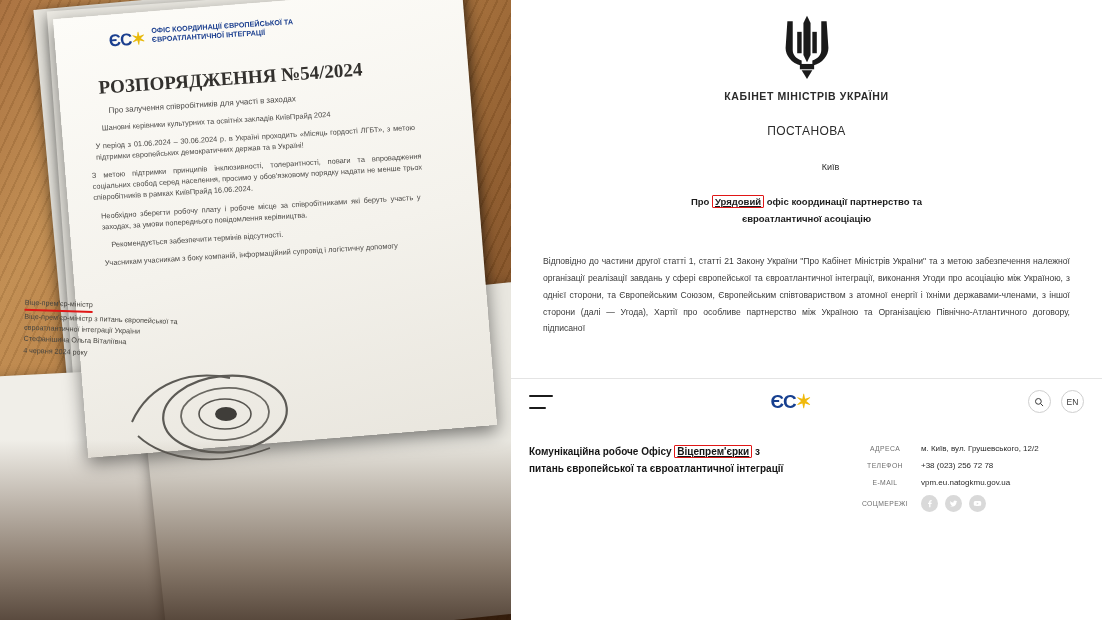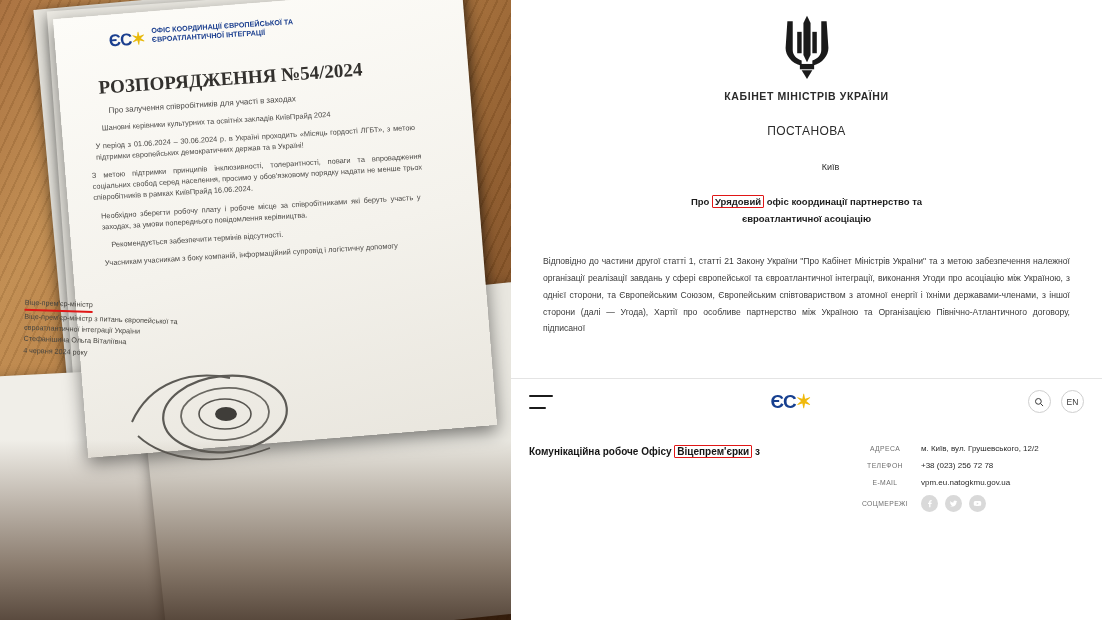--- a/index.html
+++ b/index.html
@@ -42,21 +42,21 @@
   .scribble{position:absolute;left:120px;top:352px;width:210px;height:120px;}
 
   
   .docpane{width:591px;height:620px;background:#ffffff;position:relative;box-sizing:border-box;}
   .trident{display:block;margin:14px auto 10px;width:54px;height:66px;}
   .gov-head{text-align:center;font-size:10.5px;font-weight:700;letter-spacing:.6px;color:#2b2b2b;}
   .gov-type{text-align:center;font-size:12px;color:#2b2b2b;margin-top:22px;letter-spacing:.4px;}
   .gov-date{text-align:center;font-size:9px;color:#2b2b2b;margin-top:22px;}
   .gov-city{text-align:center;font-size:9px;color:#2b2b2b;margin-top:24px;padding-left:48px;}
   .gov-subject{text-align:center;font-size:9.5px;font-weight:700;color:#1d1d1d;margin-top:22px;line-height:1.75;}
-  .hl{background:transparent;border:1.6px solid #e01616;padding:0 2px;border-radius:1px;}
+  .hl{background:transparent;border:1.6px solid #e01616;padding:0 2px;border-radius:1px;text-decoration:underline;}
   .gov-body{margin:26px 32px 0;font-size:8.6px;line-height:1.95;color:#3b3b3b;text-align:justify;}
   .fade{position:absolute;left:0;right:0;top:352px;height:26px;background:linear-gradient(180deg,rgba(255,255,255,0) 0%,#ffffff 85%);}
 
   
   .sitebar{position:absolute;left:0;top:378px;width:591px;height:46px;border-top:1px solid #e4e4e4;display:flex;align-items:center;justify-content:space-between;padding:0 18px;box-sizing:border-box;background:#fff;}
   .burger{width:24px;height:14px;display:flex;flex-direction:column;justify-content:space-between;cursor:pointer;}
   .burger span{display:block;height:2px;background:#1b1b1b;border-radius:1px;}
   .burger span:nth-child(2){width:70%;}
   .site-logo{font-size:19px;font-weight:700;color:#163f8f;letter-spacing:-1px;}
   .site-logo .star{color:#f0b90b;}
@@ -174,20 +174,21 @@
         </div>
         <div class="circ-btn">EN</div>
       </div>
     </div>
 
     <div class="contacts">
       <div class="team">
         <span>Комунікаційна робоче Офісу</span>
         <span class="hl">Віцепрем'єрки</span>
         <span>з</span>
+        <div>питань європейської та євроатлантичної інтеграції</div>
       </div>
 
       <div class="contact-table">
         <div class="crow">
           <div class="clabel">АДРЕСА</div>
           <div class="cval">м. Київ, вул. Грушевського, 12/2</div>
         </div>
         <div class="crow">
           <div class="clabel">ТЕЛЕФОН</div>
           <div class="cval">+38 (023) 256 72 78</div>

